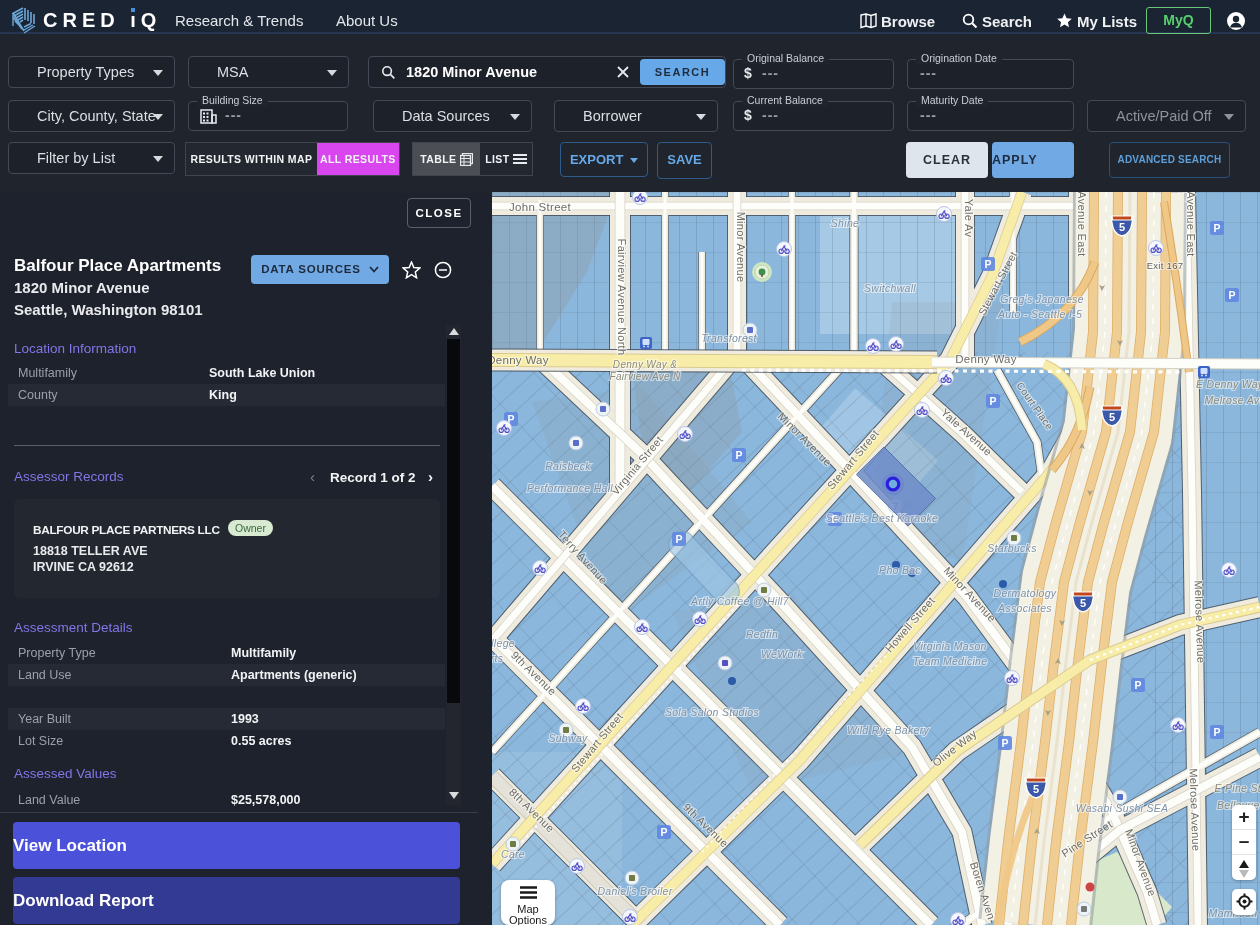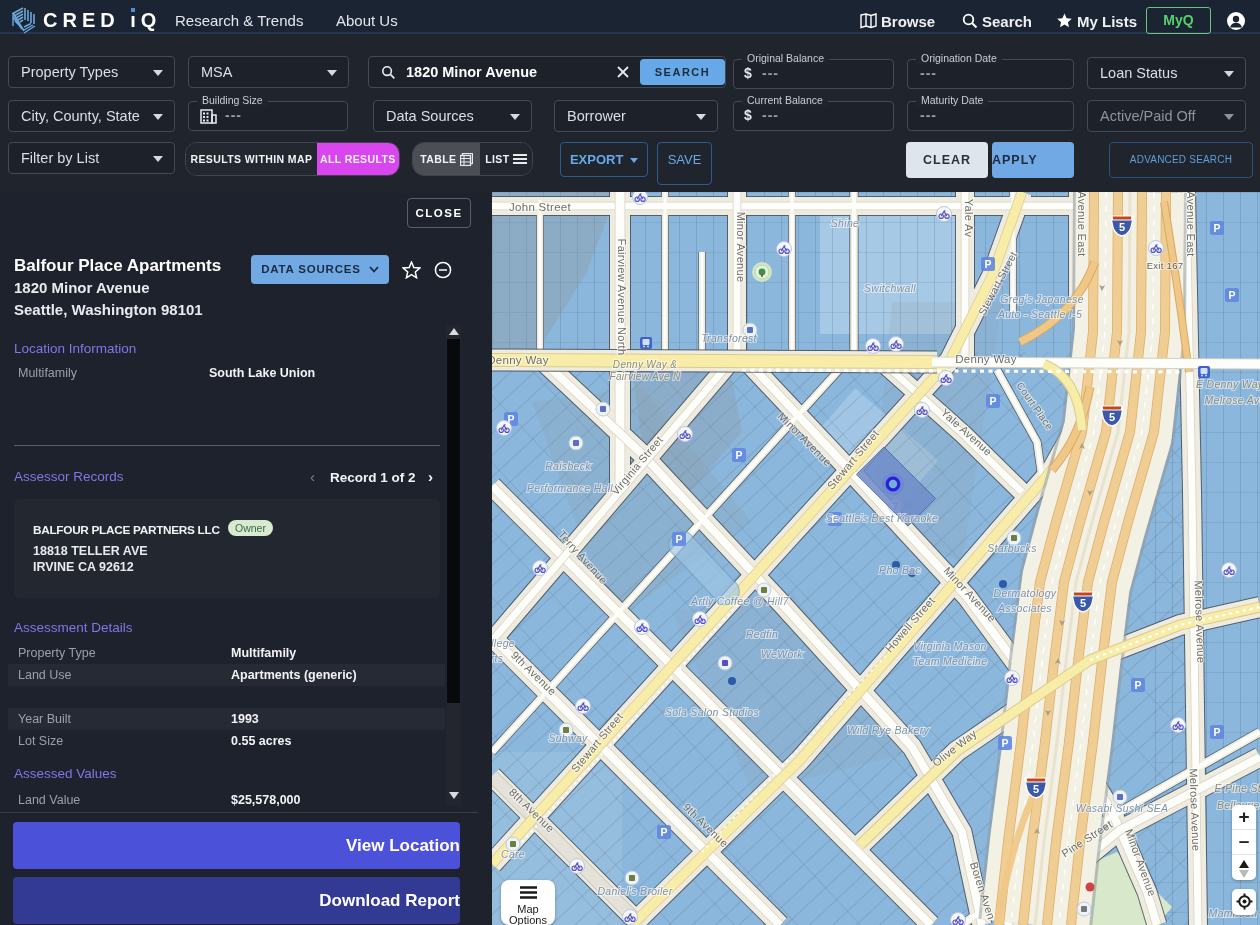--- a/index.html
+++ b/index.html
@@ -5,35 +5,35 @@
 html,body{width:1260px;height:925px;overflow:hidden;background:#20242d;font-family:"Liberation Sans",sans-serif}
 .abs{position:absolute}
 
 #hdr{position:absolute;left:0;top:0;width:1260px;height:34px;background:#1b2433;border-bottom:2px solid #263550}
 .navlink{position:absolute;top:12px;color:#e3e6ea;font-size:15px;font-weight:500}
 .hicon{position:absolute;top:13px}
 .htxt{position:absolute;top:13px;color:#eef0f2;font-size:15px;font-weight:600}
 #myq{position:absolute;left:1146px;top:7px;width:65px;height:27px;border:1px solid #69c779;border-radius:3px;color:#57d06b;font-size:14px;font-weight:bold;text-align:center;line-height:25px}
 
 #fbar{position:absolute;left:0;top:44px;width:1260px;height:149px;background:#20242d}
-.dd{position:absolute;height:32px;background:#1d212a;border:1px solid #434a57;border-radius:4px;color:#dcdfe4;font-size:14.5px;line-height:30px;padding-left:12px}
+.dd{position:absolute;height:32px;background:#1d212a;border:1px solid #434a57;border-radius:4px;color:#dcdfe4;font-size:14.5px;line-height:30px;padding-left:28px}
 .dd .car{position:absolute;right:11px;top:13px;width:0;height:0;border-left:5px solid transparent;border-right:5px solid transparent;border-top:6px solid #d6d9de}
 .fs{position:absolute;height:30px;background:#1d212a;border:1px solid #434a57;border-radius:4px;color:#8b9099;font-size:14px}
 .fs .lg{position:absolute;left:8px;top:-8px;background:#20242d;padding:0 5px;font-size:10.5px;color:#c9cdd4;white-space:nowrap}
 .fs .in{position:absolute;left:12px;top:5px;color:#9aa0a8;font-weight:bold;letter-spacing:1px}
-.seg{position:absolute;height:34px;border:1px solid #40454e;border-radius:12px;overflow:hidden;display:flex}
+.seg{position:absolute;height:34px;border:1px solid #40454e;border-radius:0;overflow:hidden;display:flex}
 .seg div{color:#f2f3f5;font-size:10.5px;font-weight:bold;letter-spacing:0.4px;display:flex;align-items:center;justify-content:center;height:100%}
 
 #panel{position:absolute;left:0;top:193px;width:492px;height:732px;background:#1e222c}
 .purp{position:absolute;color:#8276e8;font-size:13.5px}
 .row{position:absolute;left:8px;width:437px;height:22px}
 .row .k{position:absolute;left:10px;top:4px;font-size:12.5px;color:#9aa0a9}
 .row .v{position:absolute;top:4px;font-size:12.5px;font-weight:bold;color:#f2f3f5}
 .odd{background:#262a34}
-.bigbtn{position:absolute;left:13px;width:447px;height:47px;border-radius:4px;color:#fff;font-size:17px;font-weight:bold;text-align:right;line-height:47px}
+.bigbtn{position:absolute;left:13px;width:447px;height:47px;border-radius:4px;color:#fff;font-size:17px;font-weight:bold;text-align:left;line-height:47px}
 
 #map{position:absolute;left:492px;top:192px;width:768px;height:733px;overflow:hidden;background:#efecdf}
 .mctl{position:absolute;background:#fff;border-radius:5px;box-shadow:0 1px 3px rgba(0,0,0,.3)}
 </style></head>
 <body>
 <div id="hdr">
     <svg class="abs" style="left:9px;top:6px" width="30" height="30" viewBox="0 0 30 30">
 <g stroke="#6ca7d8" stroke-width="1.6" fill="none">
 <path d="M14,2 L3,8 M14,5 L5,10 M14,8 L7,12 M14,11 L9,14 M14,14 L11,16"></path>
 <path d="M16,2 L16,14 M19,4 L19,15 M22,6 L22,17 M25,8 L25,18"></path>
@@ -80,21 +80,20 @@
 </div>
     <div class="fs" style="left:733px;top:15px;width:161px">
       <span class="lg">Original Balance</span>
       <span class="abs" style="left:10px;top:5px;color:#e8eaee;font-weight:bold;font-size:14px">$</span>
       <span class="in" style="left:28px">---</span>
     </div>
     <div class="fs" style="left:907px;top:15px;width:167px">
       <span class="lg">Origination Date</span>
       <span class="in">---</span>
     </div>
-    <div class="dd" style="left:1087px;top:13px;width:159px">Loan Status<span class="car"></span></div>
     <div class="dd" style="left:8px;top:56px;width:167px">City, County, State<span class="car"></span></div>
     <div class="fs" style="left:188px;top:57px;width:160px">
       <span class="lg">Building Size</span>
 <svg class="abs" style="left:11px;top:6px" width="17" height="17" viewBox="0 0 17 17">
         <rect x="1" y="2" width="11" height="13" fill="none" stroke="#e8eaee" stroke-width="1.5"></rect>
         <rect x="12" y="7" width="4" height="8" fill="none" stroke="#e8eaee" stroke-width="1.5"></rect>
         <g fill="#e8eaee">
           <rect x="3" y="4.5" width="2" height="2"></rect>
           <rect x="6.5" y="4.5" width="2" height="2"></rect>
           <rect x="3" y="8" width="2" height="2"></rect>
@@ -128,44 +127,48 @@
           <rect x="2.5" y="0.5" width="10" height="10" fill="none" stroke="#e8eaee" stroke-width="1.3"></rect>
           <rect x="0.5" y="2.5" width="10" height="10" fill="#4b4e54" stroke="#e8eaee" stroke-width="1.3"></rect>
           <path d="M0.5,5.5 L10.5,5.5 M0.5,9 L10.5,9 M4,2.5 L4,12.5" stroke="#e8eaee" stroke-width="1"></path>
         </svg></div>
       <div style="width:52px;background:#23272f">LIST&nbsp;
 <svg width="14" height="12" viewBox="0 0 14 12">
           <path d="M0,2 L14,2 M0,6 L14,6 M0,10 L14,10" stroke="#e8eaee" stroke-width="2.2"></path>
         </svg></div>
     </div>
     <div class="abs" style="left:560px;top:98px;width:88px;height:35px;border:1px solid #2d5c8c;border-radius:4px;color:#67a9e8;font-size:13px;font-weight:bold;text-align:center;line-height:33px">EXPORT <span style="display:inline-block;width:0;height:0;border-left:4.5px solid transparent;border-right:4.5px solid transparent;border-top:5.5px solid #67a9e8;vertical-align:middle;margin-left:3px"></span></div>
-    <div class="abs" style="left:657px;top:98px;width:55px;height:43px;border:1px solid #2d5c8c;border-radius:4px;color:#67a9e8;font-size:13px;font-weight:normal;text-align:center;line-height:33px">SAVE</div>
+    <div class="abs" style="left:657px;top:98px;width:55px;height:37px;border:1px solid #2d5c8c;border-radius:4px;color:#67a9e8;font-size:13px;font-weight:bold;text-align:center;line-height:33px">SAVE</div>
     <div class="abs" style="left:906px;top:98px;width:82px;height:36px;background:#dfe5ec;border-radius:4px;color:#2b2f36;font-size:12.5px;font-weight:bold;letter-spacing:1px;text-align:center;line-height:36px">CLEAR</div>
     <div class="abs" style="left:992px;top:98px;width:82px;height:36px;background:#70a9e4;border-radius:4px;color:#1e2b3d;font-size:12.5px;font-weight:bold;letter-spacing:1px;text-align:left;line-height:36px">APPLY</div>
-    <div class="abs" style="left:1109px;top:98px;width:144px;height:36px;border:1px solid #29517c;border-radius:4px;color:#5e9fd8;font-size:10px;font-weight:normal;letter-spacing:0.2px;text-align:center;line-height:34px;white-space:nowrap">ADVANCED SEARCH</div>
+    <div class="abs" style="left:1109px;top:98px;width:121px;height:36px;border:1px solid #29517c;border-radius:4px;color:#5e9fd8;font-size:10px;font-weight:bold;letter-spacing:0.2px;text-align:center;line-height:34px;white-space:nowrap">ADVANCED SEARCH</div>
   </div>
 <div id="panel">
     <div class="abs" style="left:407px;top:5px;width:64px;height:30px;border:1px solid #5a6069;border-radius:4px;color:#fff;font-size:11.5px;font-weight:bold;letter-spacing:1.5px;text-align:center;line-height:28px">CLOSE</div>
     <div class="abs" style="left:14px;top:63px;color:#fff;font-size:17px;font-weight:bold">Balfour Place Apartments</div>
     <div class="abs" style="left:14px;top:86px;color:#e9eaee;font-size:15px;font-weight:bold">1820 Minor Avenue</div>
     <div class="abs" style="left:14px;top:108px;color:#e9eaee;font-size:15px;font-weight:bold">Seattle, Washington 98101</div>
     <div class="abs" style="left:251px;top:62px;width:138px;height:29px;background:#70a9e4;border-radius:4px;color:#1e2b3d;font-size:11.5px;font-weight:bold;letter-spacing:0.8px;text-align:center;line-height:29px">DATA SOURCES&nbsp;&nbsp;<svg width="10" height="7" style="vertical-align:0px">
         <path d="M1,1 L5,5.5 L9,1" stroke="#1e2b3d" stroke-width="1.8" fill="none"></path>
       </svg></div>
     <svg class="abs" style="left:402px;top:68px" width="19" height="18" viewBox="0 0 19 18">
       <path d="M9.5,1 L11.8,6.5 L17.8,7 L13.3,11 L14.6,16.8 L9.5,13.7 L4.4,16.8 L5.7,11 L1.2,7 L7.2,6.5 Z" fill="none" stroke="#fff" stroke-width="1.5"></path>
     </svg>
     <svg class="abs" style="left:434px;top:68px" width="18" height="18" viewBox="0 0 18 18">
       <circle cx="9" cy="9" r="7.6" fill="none" stroke="#fff" stroke-width="1.5"></circle>
       <line x1="5" y1="9" x2="13" y2="9" stroke="#fff" stroke-width="1.5"></line>
     </svg>
     <div class="purp" style="left:14px;top:148px">Location Information</div>
     <div class="row" style="top:169px">
       <span class="k">Multifamily</span>
       <span class="v" style="left:201px">South Lake Union</span>
+    </div>
+    <div class="row odd" style="top:191px">
+      <span class="k">County</span>
+      <span class="v" style="left:201px">King</span>
     </div>
     <div class="abs" style="left:14px;top:252px;width:426px;border-top:1px solid #585d67"></div>
     <div class="purp" style="left:14px;top:276px">Assessor Records</div>
     <div class="abs" style="left:310px;top:275px;color:#7d828b;font-size:15px">‹</div>
     <div class="abs" style="left:330px;top:277px;color:#f2f3f5;font-size:13.5px;font-weight:bold">Record 1 of 2</div>
     <div class="abs" style="left:428px;top:275px;color:#f2f3f5;font-size:15px;font-weight:bold">›</div>
     <div class="abs" style="left:14px;top:306px;width:426px;height:99px;background:#23272f;border-radius:6px"></div>
     <div class="abs" style="left:33px;top:330px;color:#f2f3f5;font-size:11.8px;font-weight:bold;letter-spacing:-0.3px">BALFOUR PLACE PARTNERS LLC</div>
     <div class="abs" style="left:228px;top:327px;width:45px;height:16px;background:#d9ead2;border-radius:8px;color:#3c6b42;font-size:10.5px;text-align:center;line-height:16px">Owner</div>
     <div class="abs" style="left:33px;top:351px;color:#e9eaee;font-size:12.5px;font-weight:bold">18818 TELLER AVE</div>

